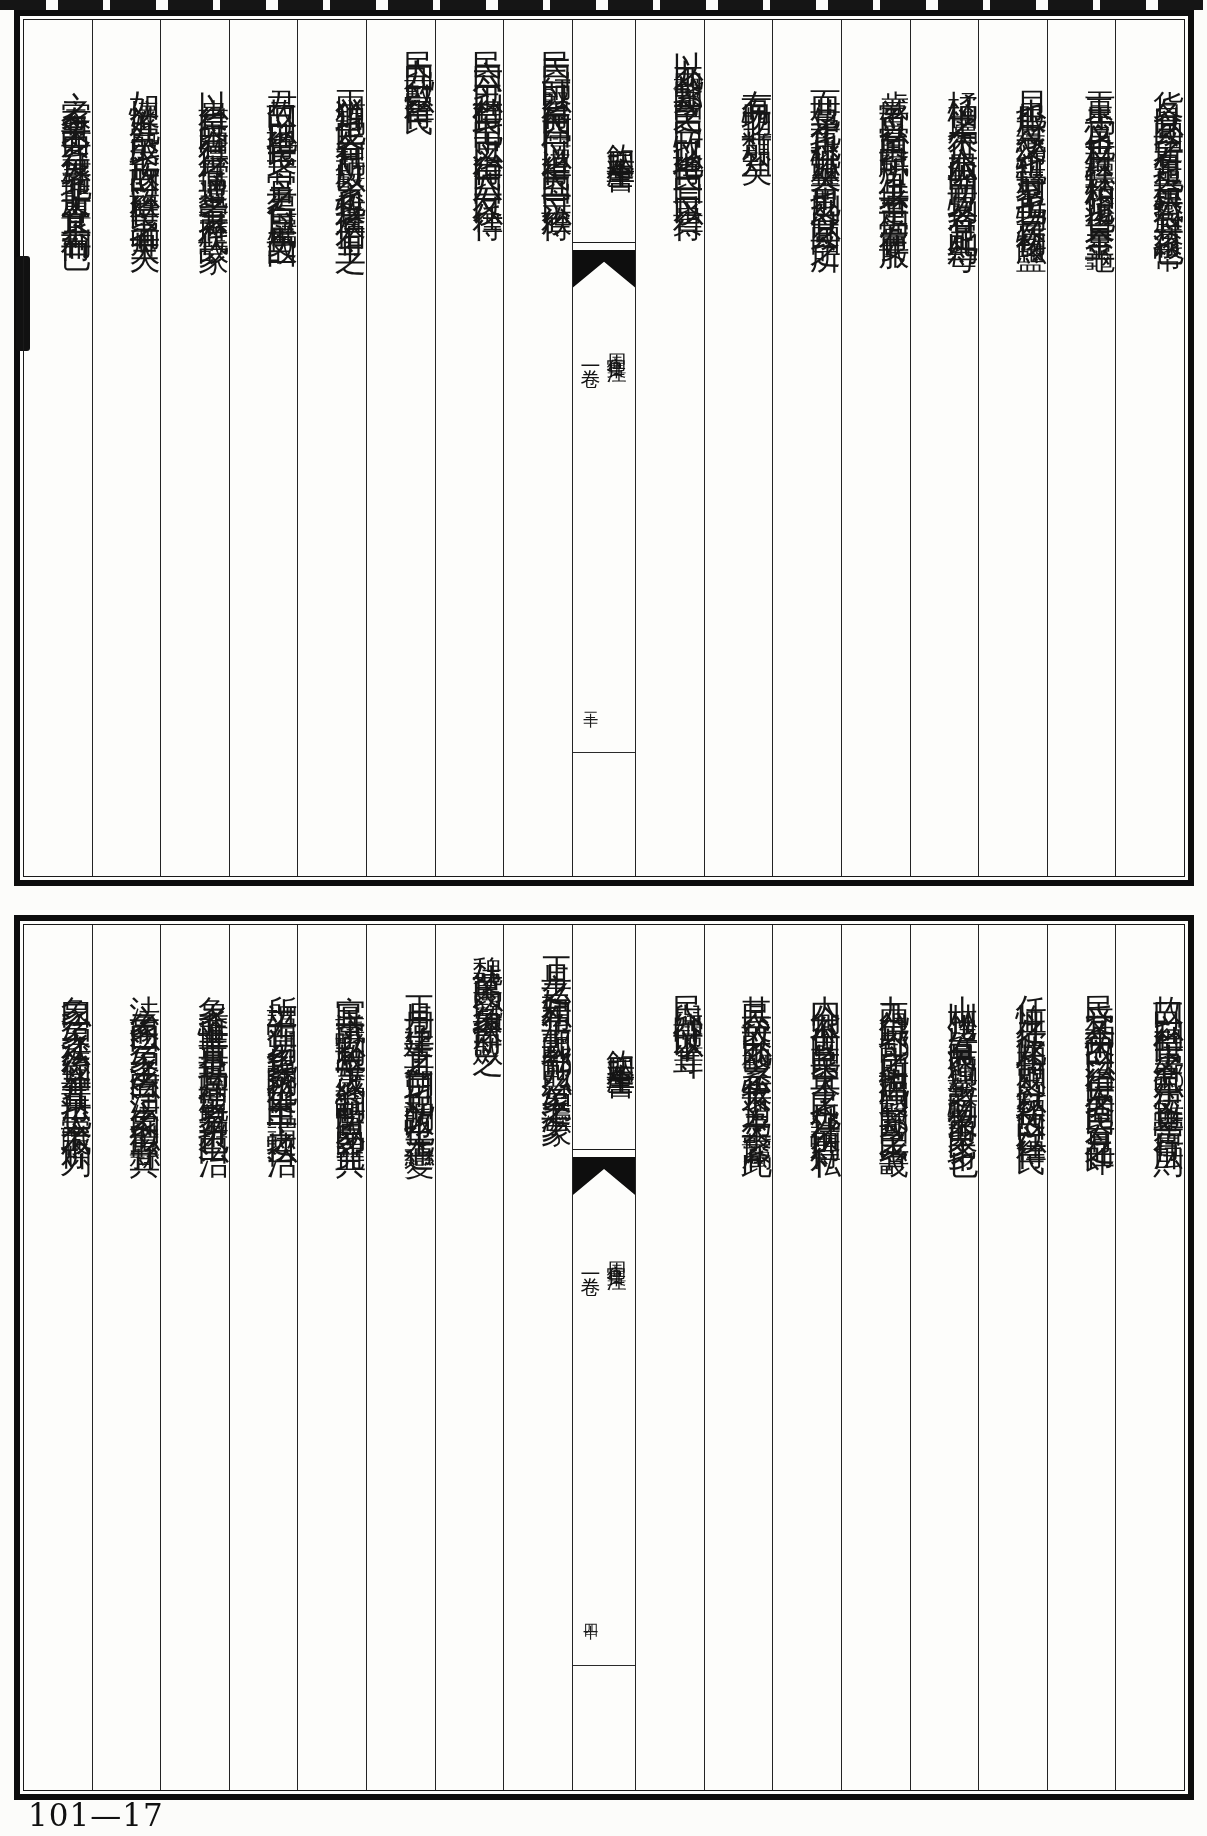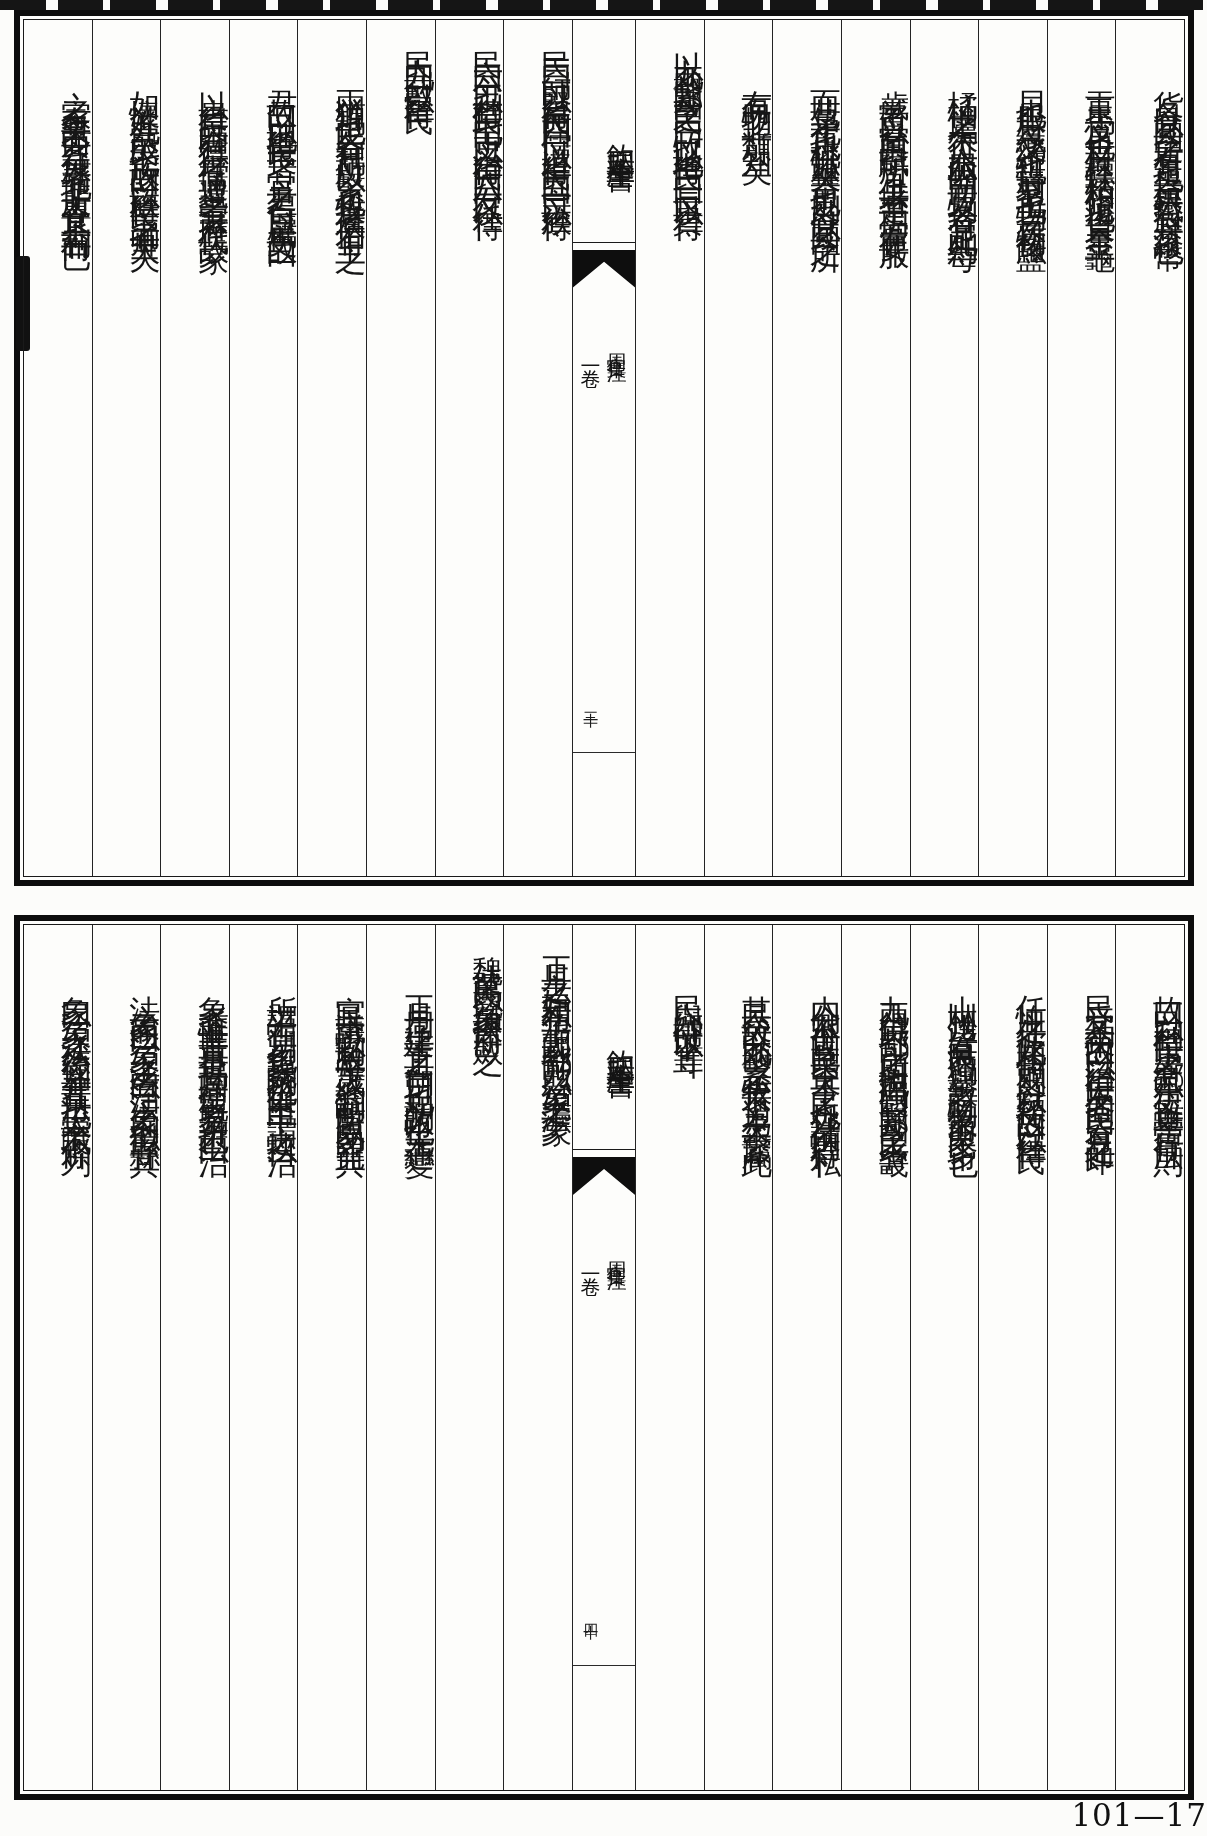--- a/index.html
+++ b/index.html
@@ -74,21 +74,21 @@
     border-top:1px solid #2a2a2a;
   }
   
   .gutter-blob{
     position:absolute;left:-4px;top:240px;width:14px;height:95px;
     background:#111;border-radius:3px;
   }
   
   .footer-label{
     position:absolute;left:0;top:1797px;width:1207px;
-    text-align:right;padding-left:28px;box-sizing:border-box;
+    text-align:left;padding-left:28px;box-sizing:border-box;
     font-family:"DejaVu Serif","Liberation Serif",serif;
     font-size:31px;letter-spacing:1px;color:#111;
   }
 </style>
 </head>
 <body>
 
 <div class="scan-strip"></div>
 
 <div class="leaf leaf-top">

